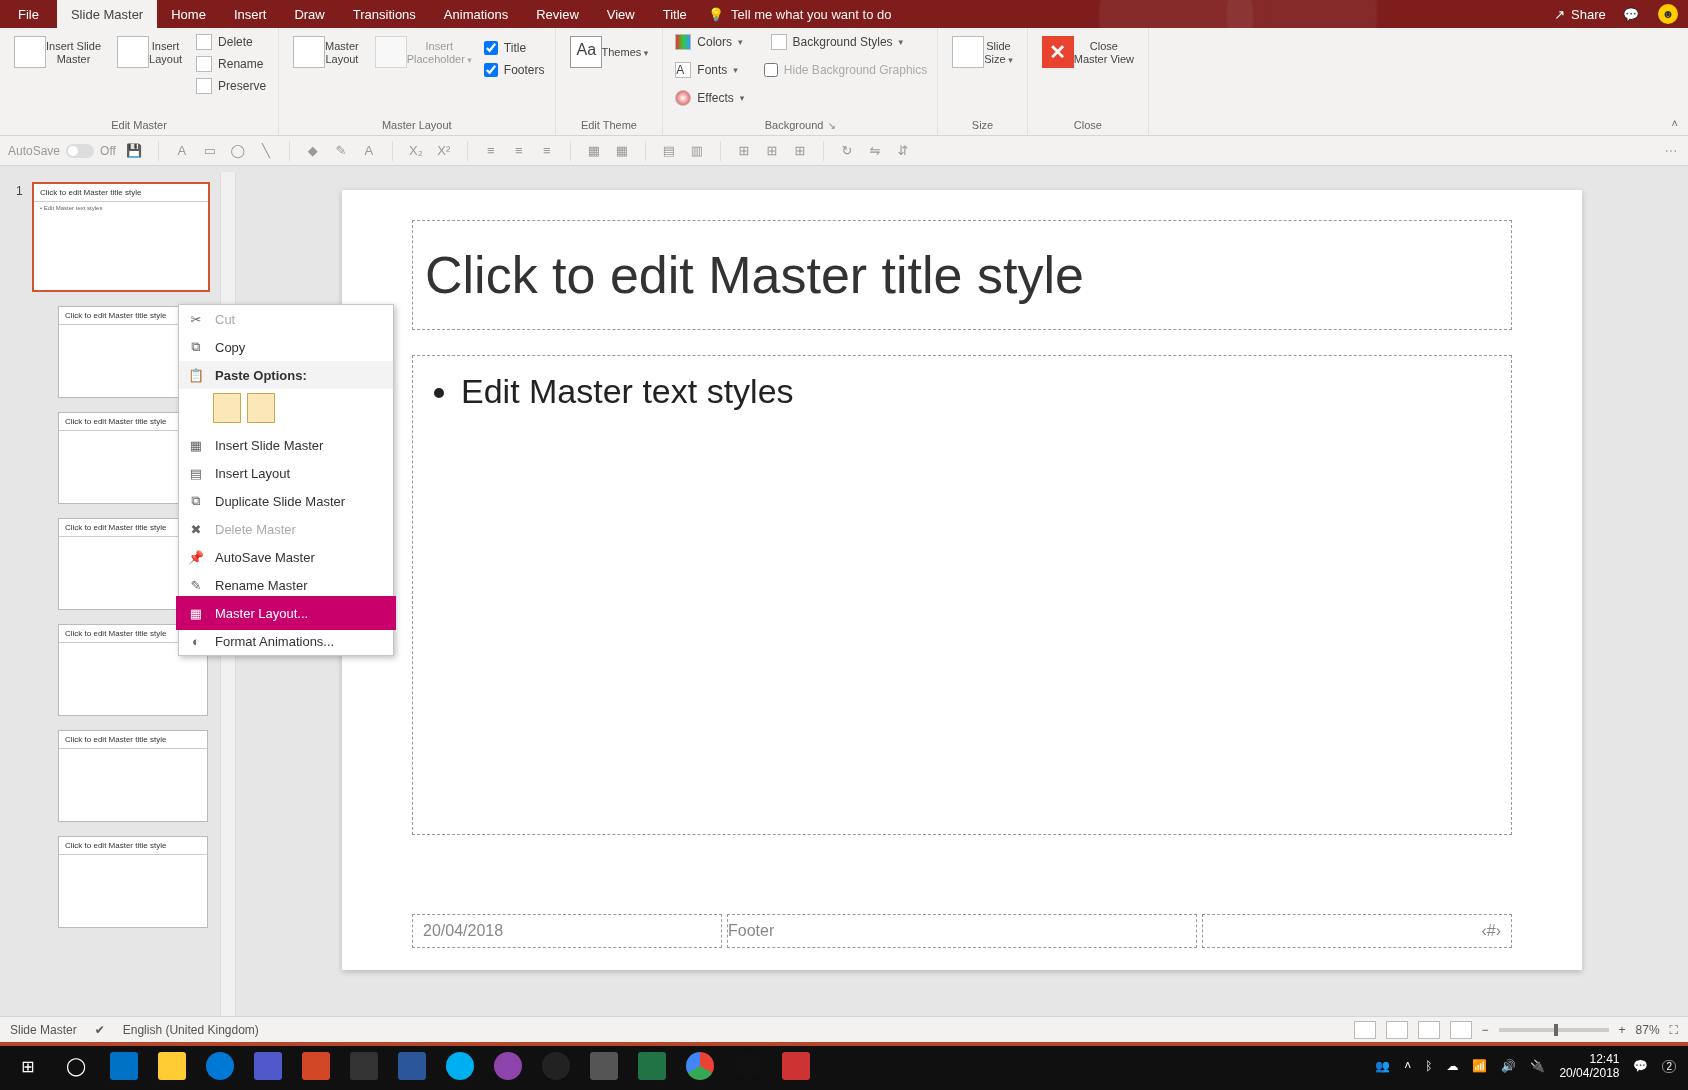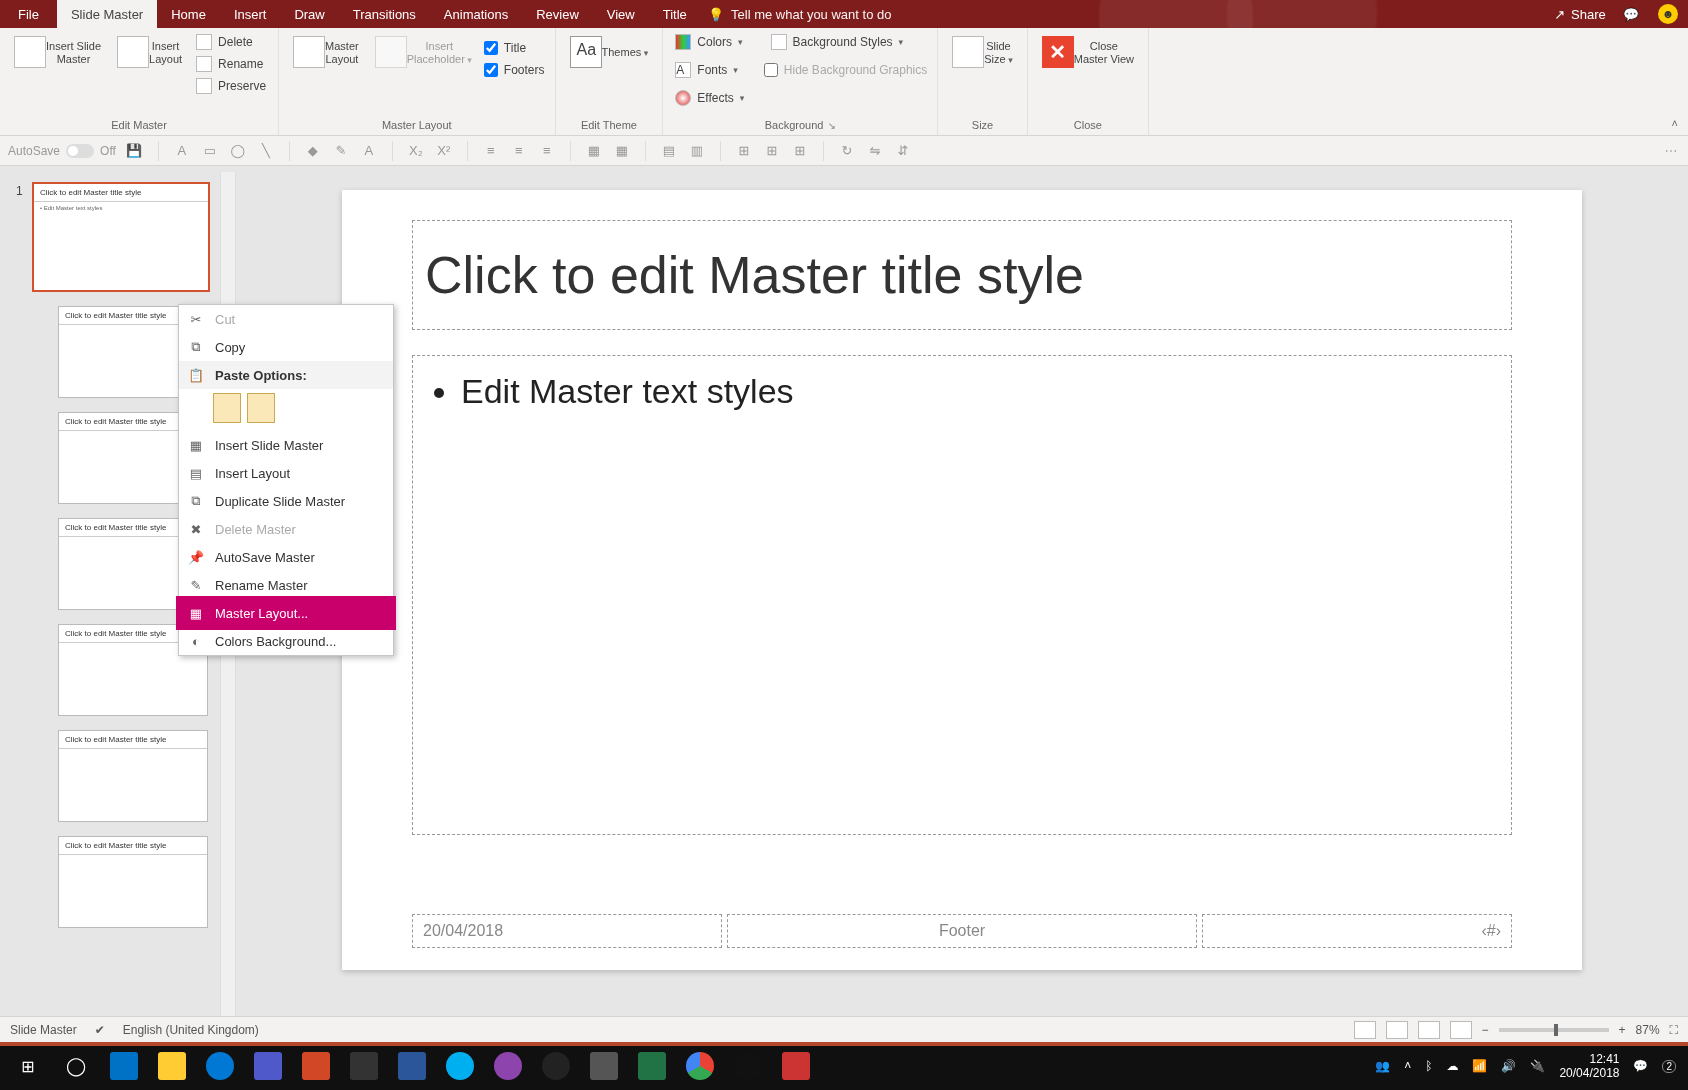--- a/index.html
+++ b/index.html
@@ -52,21 +52,21 @@
 .scrollbar { width:16px; background:#f0f0f0; border-left:1px solid #ddd; border-right:1px solid #ddd; }
 
 
 .canvas-wrap { flex:1; background:#e6e6e6; display:flex; align-items:flex-start; justify-content:center; padding:18px; }
 .slide { width:1240px; height:780px; background:#fff; box-shadow:0 2px 6px rgba(0,0,0,.2); position:relative; }
 .ph { position:absolute; border:1px dashed #999; }
 .ph-title { left:70px; top:30px; right:70px; height:110px; display:flex; align-items:center; padding:0 12px; font-size:52px; color:#333; }
 .ph-body { left:70px; top:165px; right:70px; height:480px; padding:16px 20px; font-size:26px; color:#222; }
 .ph-body ul { list-style:disc; padding-left:28px; }
 .ph-body ul ul { font-size:.92em; }
-.ph-date, .ph-footer, .ph-num { bottom:22px; height:34px; display:flex; align-items:center; justify-content:center; font-size:16px; color:#888; }
+.ph-date, .ph-footer, .ph-num { bottom:22px; height:34px; display:flex; align-items:center; font-size:16px; color:#888; }
 .ph-date { left:70px; width:310px; justify-content:flex-start; padding-left:10px; }
 .ph-footer { left:50%; transform:translateX(-50%); width:470px; }
 .ph-num { right:70px; width:310px; justify-content:flex-end; padding-right:10px; }
 
 
 .ctx { position:absolute; left:178px; top:304px; width:216px; background:#fff; border:1px solid #c6c6c6; box-shadow:2px 2px 6px rgba(0,0,0,.25); font-size:13px; color:#333; z-index:50; }
 .ctx-item { display:flex; align-items:center; gap:10px; padding:5px 12px 5px 8px; cursor:pointer; }
 .ctx-item.disabled { color:#aaa; }
 .ctx-item.bold { font-weight:600; background:#f3f3f3; }
 .ctx-item.highlight { background:#C9006B; color:#fff; outline:3px solid #C9006B; }
@@ -384,21 +384,21 @@
   <div class="ctx-item">
       <span class="ctx-ico">✎</span>
       <span>Rename Master</span>
     </div>
   <div class="ctx-item highlight">
       <span class="ctx-ico">▦</span>
       <span>Master Layout...</span>
     </div>
   <div class="ctx-item">
       <span class="ctx-ico">◐</span>
-      <span>Colors Background...</span>
+      <span>Format Animations...</span>
     </div>
 </div>
 
 <div class="status">
   <div class="status-left">
     <span>Slide Master</span>
     <span>✔</span>
     <span>English (United Kingdom)</span>
   </div>
   <div class="status-right">

